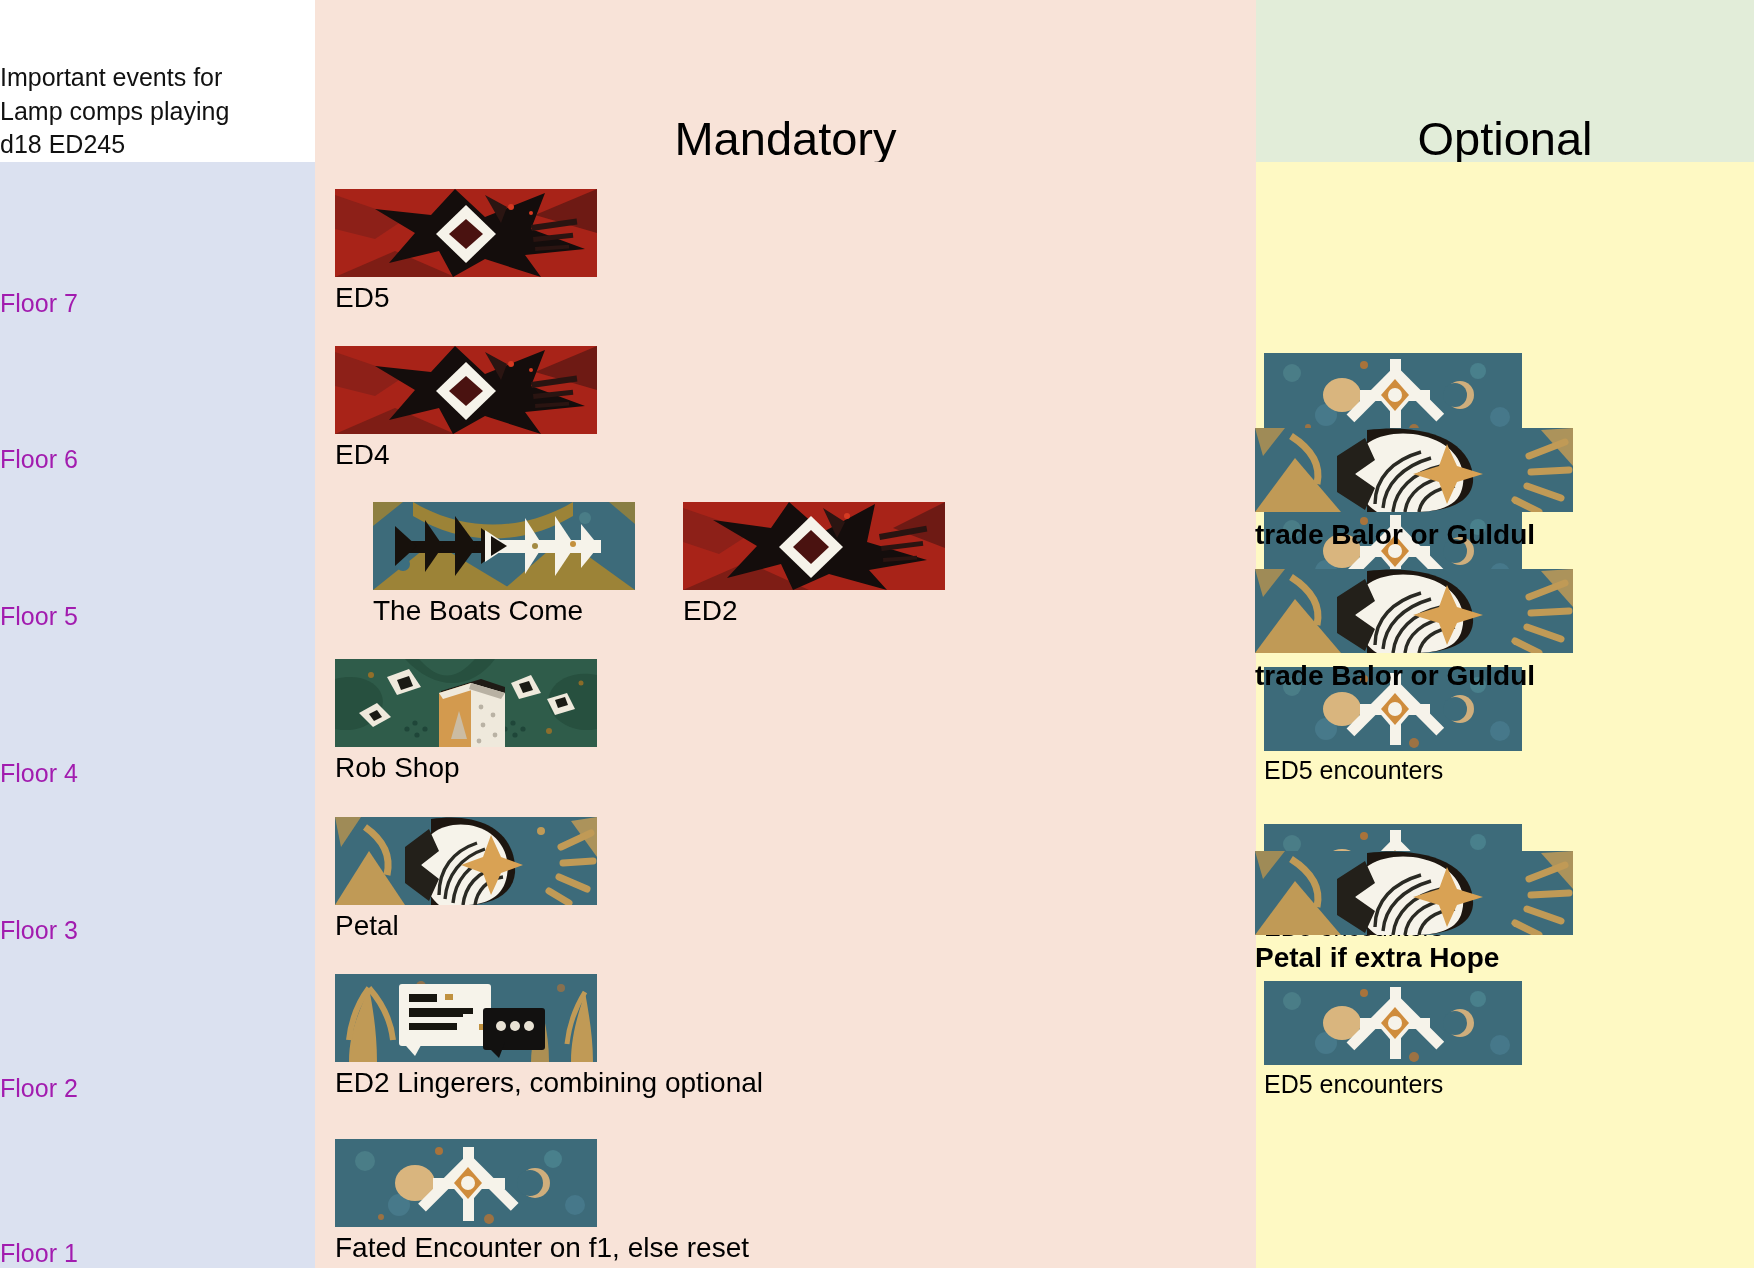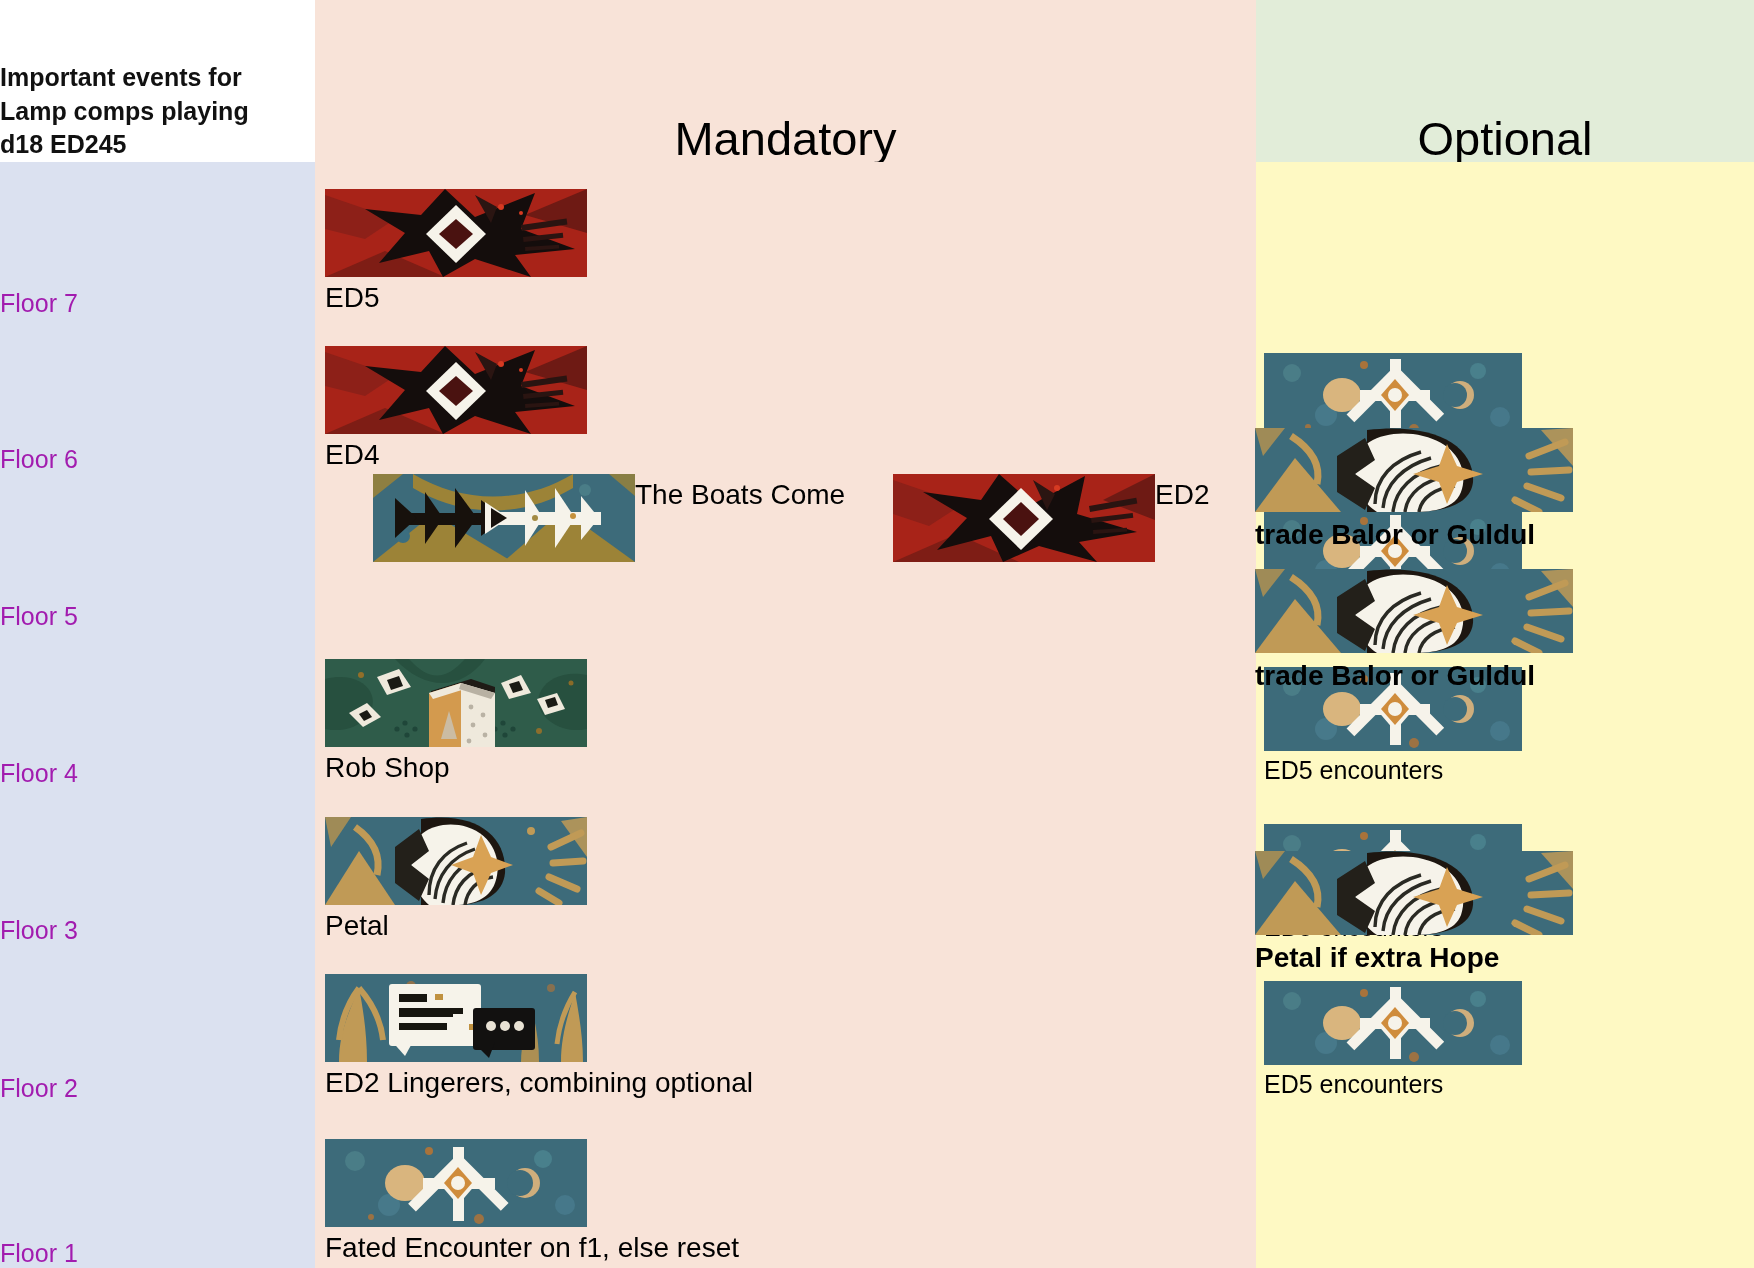--- a/index.html
+++ b/index.html
@@ -34,21 +34,21 @@
   .hdr-corner {
     background: #ffffff;
     vertical-align: top;
     padding: 6px 8px 0 10px;
     font-size: 25px;
     line-height: 1.34;
     color: #111;
     border-right: 2px solid #000;
     border-bottom: 2px solid #000;
   }
-  .hdr-corner div { white-space: nowrap; font-weight: bold; }
+  .hdr-corner div { white-space: nowrap; }
 
   .hdr-mand, .hdr-opt {
     text-align: center;
     vertical-align: bottom;
     font-size: 47px;
     line-height: 1;
     color: #000;
     padding-bottom: 6px;
     border-bottom: 2px solid #000;
   }
@@ -67,21 +67,21 @@
   }
   .mand-cell { background: #f8e3d8; border-top: 2px solid #000; }
   .opt-cell  { background: #fef9c3; border-top: 2px solid #000; }
 
   
   .cellwrap {
     display: flex;
     flex-direction: column;
     justify-content: flex-end;
     height: 100%;
-    padding-left: 10px;
+    padding-left: 20px;
     padding-bottom: 4px;
   }
   .cellwrap.pad-narrow { padding-left: 8px; }
 
   .tile {
     width: 262px;
     height: 88px;
     position: relative;
     overflow: hidden;
     flex: 0 0 auto;
@@ -93,21 +93,21 @@
     line-height: 1.1;
     color: #000;
     padding-top: 6px;
     white-space: nowrap;
   }
   .caption.sm { font-size: 25px; }
   .caption.xs { font-size: 28px; font-weight: bold; }
 
   
   .dual { display: flex; align-items: flex-end; height: 100%; }
-  .dual > .slot { display: flex; justify-content: flex-end; height:100%;padding-left:48px; }
+  .dual > .slot { display: flex; flex-direction: column; justify-content: flex-end; height:100%;padding-left:48px; }
   .dual > .slot.gap { }
 
   
   .art { position: absolute; inset: 0; }
   svg.art { display: block; }
 </style>
 </head>
 <body>
 
 <div id="page">

